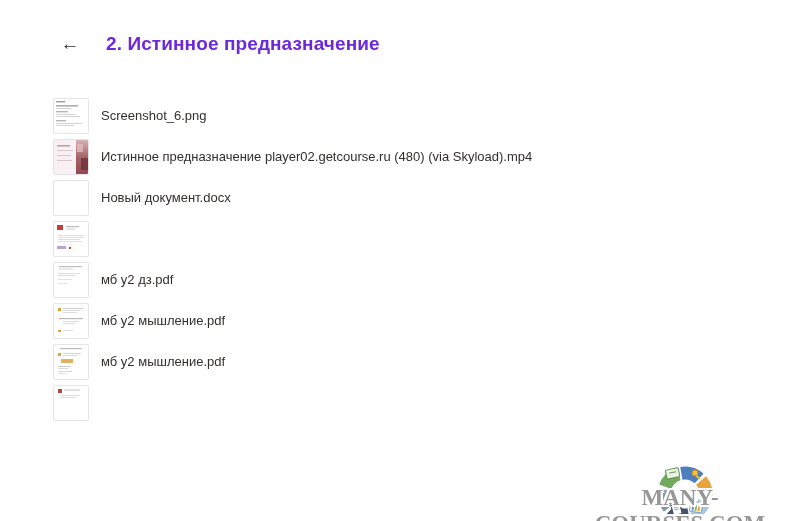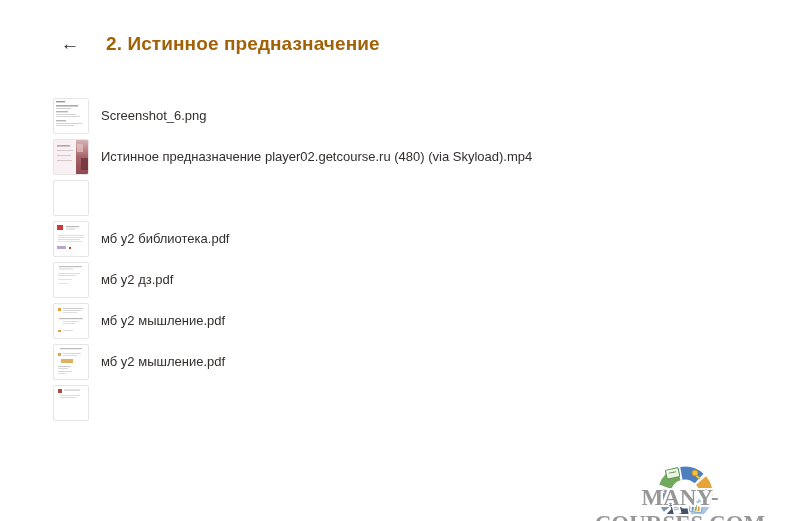--- a/index.html
+++ b/index.html
@@ -32,21 +32,21 @@
     background: transparent;
     font-size: 19px;
     line-height: 28px;
     color: #2b2a28;
     cursor: pointer;
     padding: 0;
   }
   .page-title {
     font-size: 19px;
     font-weight: 700;
-    color: #a16207;
+    color: #6d28d9;
     letter-spacing: 0.1px;
   }
 
   
   .file-list {
     position: absolute;
     top: 95px;
     left: 53px;
     width: 700px;
   }
@@ -157,37 +157,37 @@
       </div>
       <span class="file-name">Истинное предназначение player02.getcourse.ru (480) (via Skyload).mp4</span>
     </div>
 
     <div class="file-row">
       <div class="thumb">
         <svg width="34" height="34" viewBox="0 0 34 34">
           <rect x="0" y="0" width="34" height="34" fill="#ffffff"></rect>
         </svg>
       </div>
+      <span class="file-name">Новый документ.docx</span>
     </div>
 
     <div class="file-row">
       <div class="thumb">
         <svg width="34" height="34" viewBox="0 0 34 34">
           <rect x="3" y="3" width="6" height="5" fill="#cc3b3b"></rect>
           <rect x="12" y="4" width="13" height="1.2" fill="#bbbbbb"></rect>
           <rect x="12" y="6.5" width="9" height="1" fill="#cccccc"></rect>
           <rect x="4" y="13" width="26" height="1" fill="#dddddd"></rect>
           <rect x="4" y="15" width="26" height="1" fill="#dddddd"></rect>
           <rect x="4" y="17" width="22" height="1" fill="#dddddd"></rect>
           <rect x="4" y="19" width="24" height="1" fill="#e2e2e2"></rect>
           <rect x="3" y="24" width="9" height="3" fill="#b9a6cf"></rect>
           <rect x="15" y="25" width="2" height="2" fill="#cc3b3b"></rect>
         </svg>
       </div>
-      <span class="file-name">мб у2 библиотека.pdf</span>
     </div>
 
     <div class="file-row">
       <div class="thumb">
         <svg width="34" height="34" viewBox="0 0 34 34">
           <rect x="5" y="3" width="23" height="1.2" fill="#bfbfbf"></rect>
           <rect x="5" y="5.5" width="14" height="1" fill="#d5d5d5"></rect>
           <rect x="4" y="10" width="22" height="1" fill="#dddddd"></rect>
           <rect x="4" y="12" width="18" height="1" fill="#dddddd"></rect>
           <rect x="4" y="16" width="14" height="1" fill="#e2e2e2"></rect>

